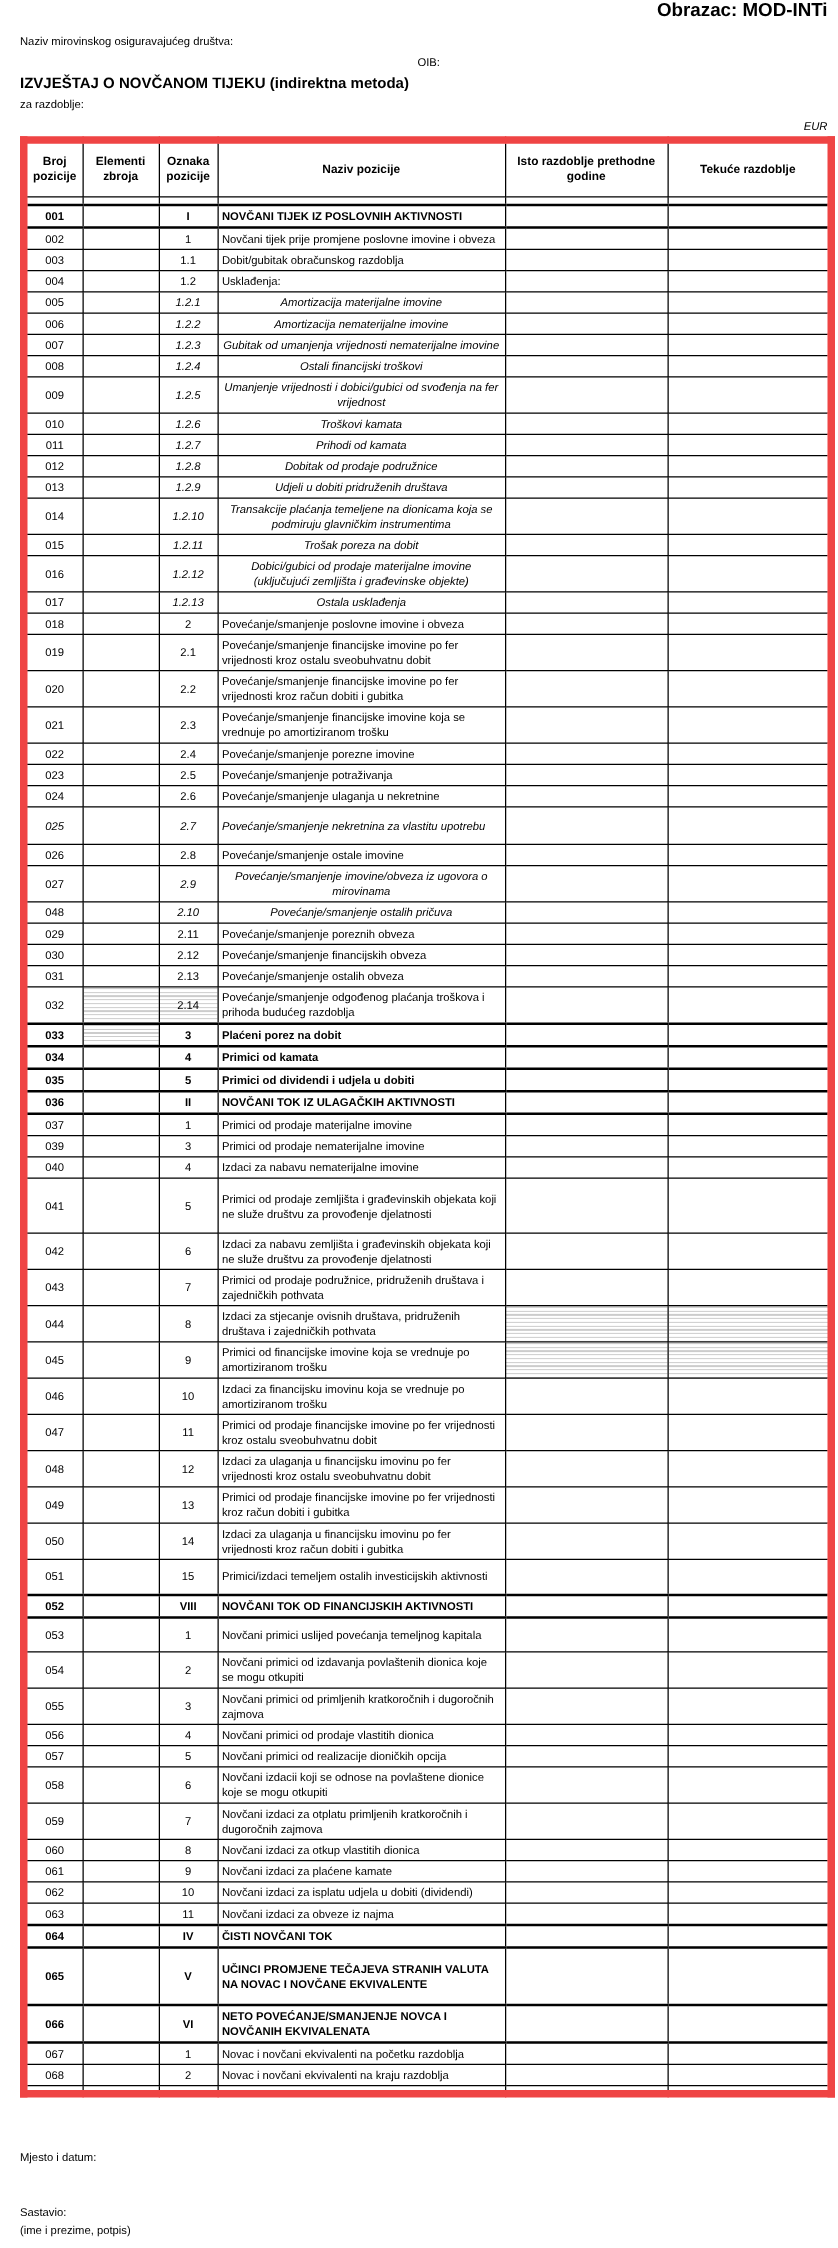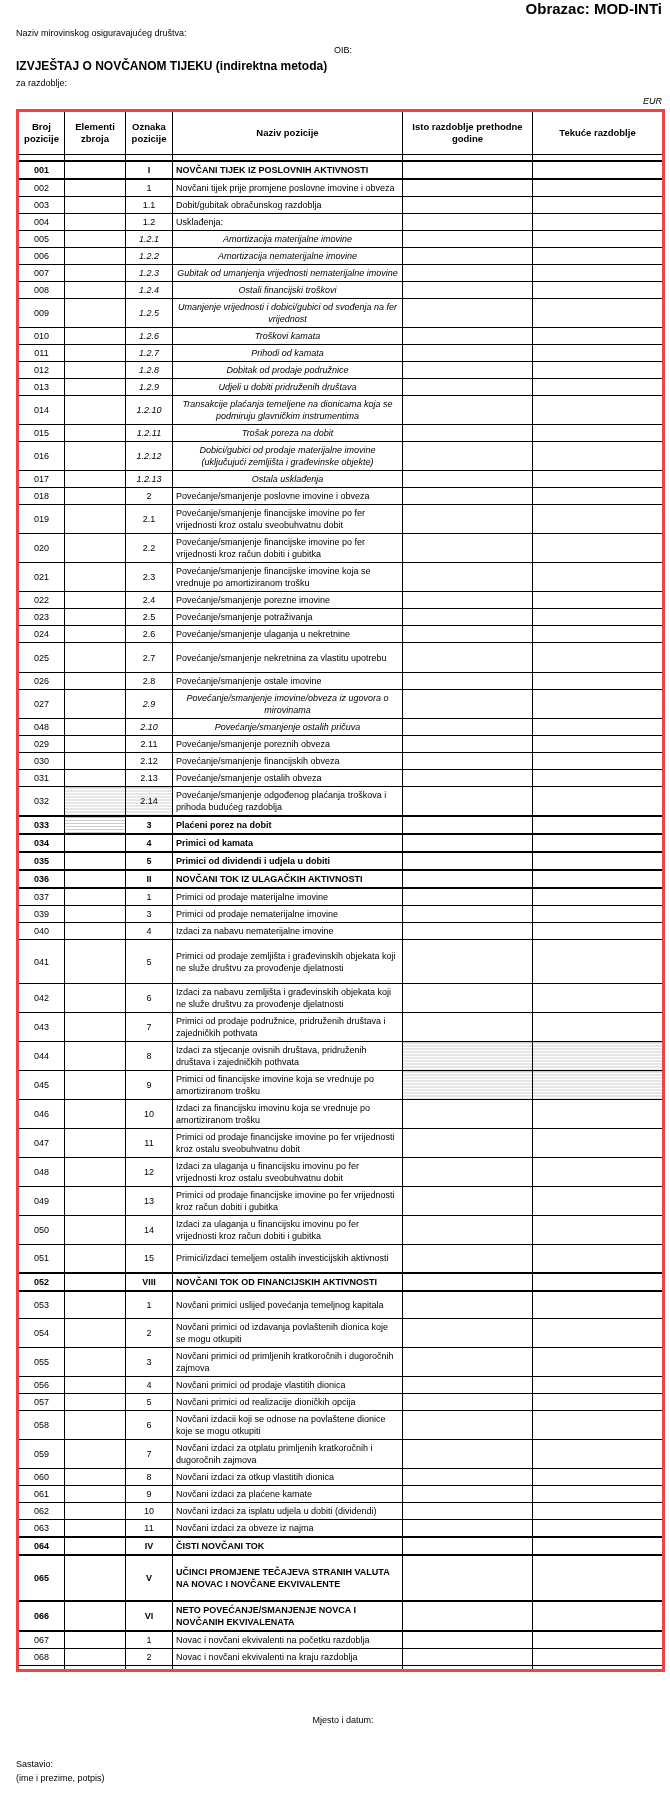--- a/index.html
+++ b/index.html
@@ -12,35 +12,35 @@
   .topblock{padding-top:3px;}
   .obrazac{font-weight:bold;font-size:15px;text-align:right;padding-right:8px;}
   .tline{margin-left:16px;}
   .company{margin-top:12px;}
   .oib{margin-top:5px;text-align:center;}
   .title{margin-top:4px;font-weight:bold;font-size:12px;}
   .period{margin-top:5px;}
   .eur{font-style:italic;text-align:right;padding-right:8px;margin-top:6px;}
   
   table{border-collapse:collapse;table-layout:fixed;width:646px;margin-left:16px;margin-top:2px;
-        border:3px solid #ef4444;}
+        border:6px solid #ef4444;}
   col.c1{width:47px}col.c2{width:61px}col.c3{width:47px}col.c4{width:230px}col.c5{width:130px}col.c6{width:131px}
   th,td{border:1px solid #000;padding:2px 3px;vertical-align:middle;overflow:hidden;}
   thead th{font-weight:bold;font-size:9.5px;text-align:center;height:38px;line-height:12px;}
   tr.gap td{height:5px;padding:0;}
   tr.gap2 td{height:3px;padding:0;}
   td.c{text-align:center;}
   td.naziv{text-align:left;}
   td.val{}
   tr.b td{font-weight:bold;border-top:2px solid #000;border-bottom:2px solid #000;}
   tr.i td.naziv, tr.i td.oznk{font-style:italic;text-align:center;}
   td.hatch{background:repeating-linear-gradient(180deg,#cccccc 0px,#cccccc 1px,#ffffff 1px,#ffffff 3px);}
   
   .footblock{margin-left:16px;}
-  .place{margin-top:42px;text-align:center;}
+  .place{margin-top:42px;}
   .prepared{margin-top:32px;}
   .note{margin-top:2px;}
 </style>
 </head>
 <body>
 
 <div class="page">
 
   <div class="topblock">
     <div class="obrazac">Obrazac: MOD-INTi</div>
@@ -264,21 +264,21 @@
           <td class="val"></td>
         </tr>
         <tr class="">
           <td class="c">024</td>
           <td class="c"></td>
           <td class="c oznk">2.6</td>
           <td class="naziv">Povećanje/smanjenje ulaganja u nekretnine</td>
           <td class="val"></td>
           <td class="val"></td>
         </tr>
-        <tr class="" style="height: 30px;">
+        <tr class="" style="height: 30px; font-style: italic;">
           <td class="c">025</td>
           <td class="c"></td>
           <td class="c oznk">2.7</td>
           <td class="naziv">Povećanje/smanjenje nekretnina za vlastitu upotrebu</td>
           <td class="val"></td>
           <td class="val"></td>
         </tr>
         <tr class="">
           <td class="c">026</td>
           <td class="c"></td>

